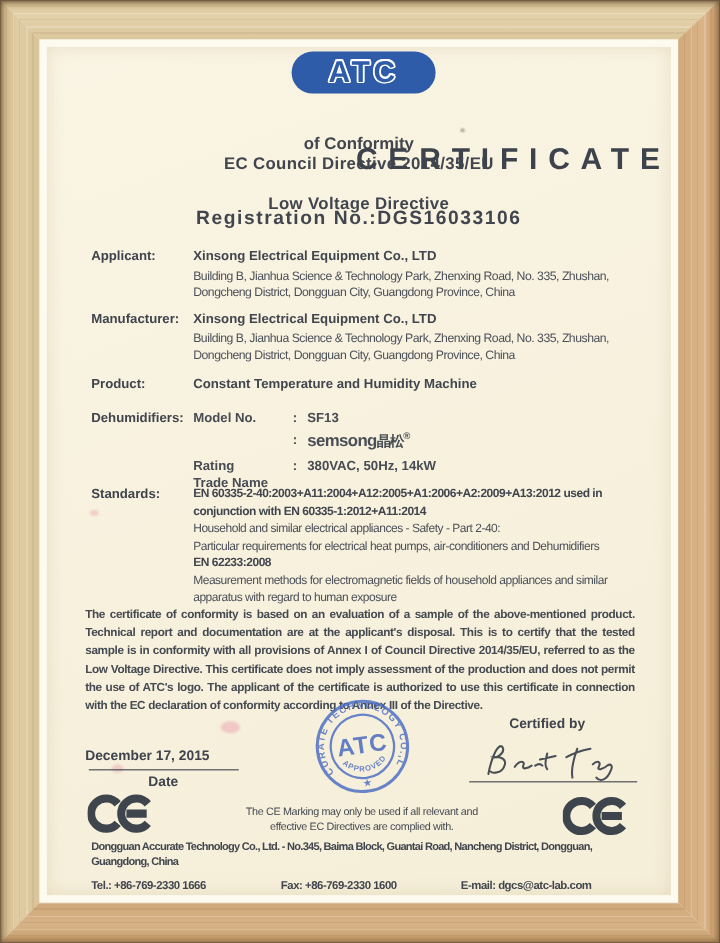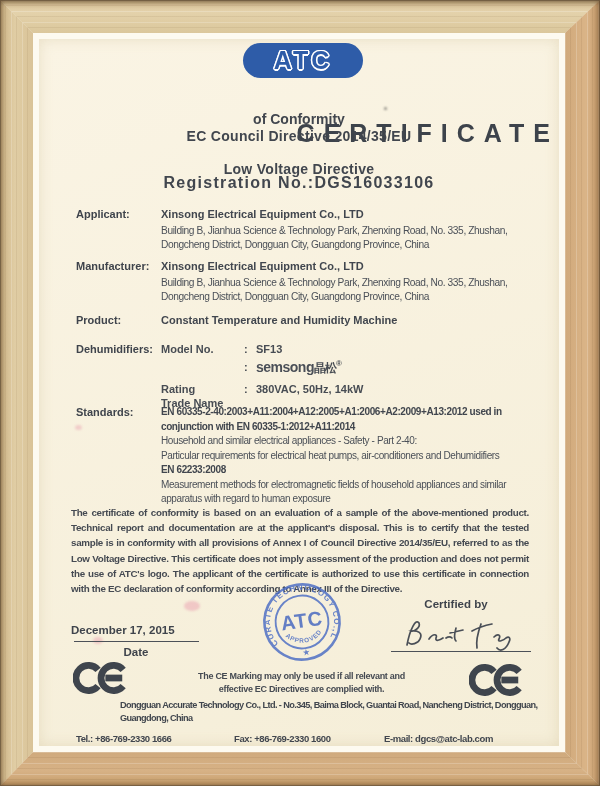--- a/index.html
+++ b/index.html
@@ -72,25 +72,25 @@
   .sig-svg{left:358px;top:570px;}
   .sig-line{left:352px;top:612px;width:140px;height:0;border-top:1.4px solid #4c5158;}
   .date-value{left:32px;top:585px;width:130px;text-align:left;
     font-weight:bold;font-size:11.5px;color:#3f444c;}
   .date-line{left:35px;top:602px;width:125px;height:0;border-top:1.4px solid #4c5158;}
   .date-label{left:32px;top:607px;width:130px;text-align:center;
     font-weight:bold;font-size:11.5px;color:#3f444c;}
   .stamp{left:215px;top:535px;opacity:.82;transform:rotate(-8deg);}
   .ce-left{left:34px;top:620px;}
   .ce-right{left:430px;top:622px;}
-  .ce-note{left:120px;top:631px;width:285px;text-align:center;font-weight:bold;
+  .ce-note{left:120px;top:631px;width:285px;text-align:center;font-weight:normal;
     font-size:9px;letter-spacing:-.3px;line-height:13px;color:#454a52;}
   
   .footer-company{left:37px;top:660px;width:470px;font-weight:bold;
-    font-size:9.2px;letter-spacing:-.6px;line-height:13px;color:#41464e;margin-left:44px;}
+    font-size:9.2px;letter-spacing:-.6px;line-height:13px;color:#41464e;}
   .footer-row{font-weight:bold;font-size:9.5px;letter-spacing:-.4px;color:#41464e;white-space:nowrap;}
   .tel{left:37px;top:694px;} .fax{left:195px;top:694px;} .email{left:345px;top:694px;}
 </style>
 </head>
 <body>
 
 <div class="scene">
   <div class="frame-strip frame-top"></div>
   <div class="frame-strip frame-left"></div>
   <div class="frame-strip frame-right"></div>

